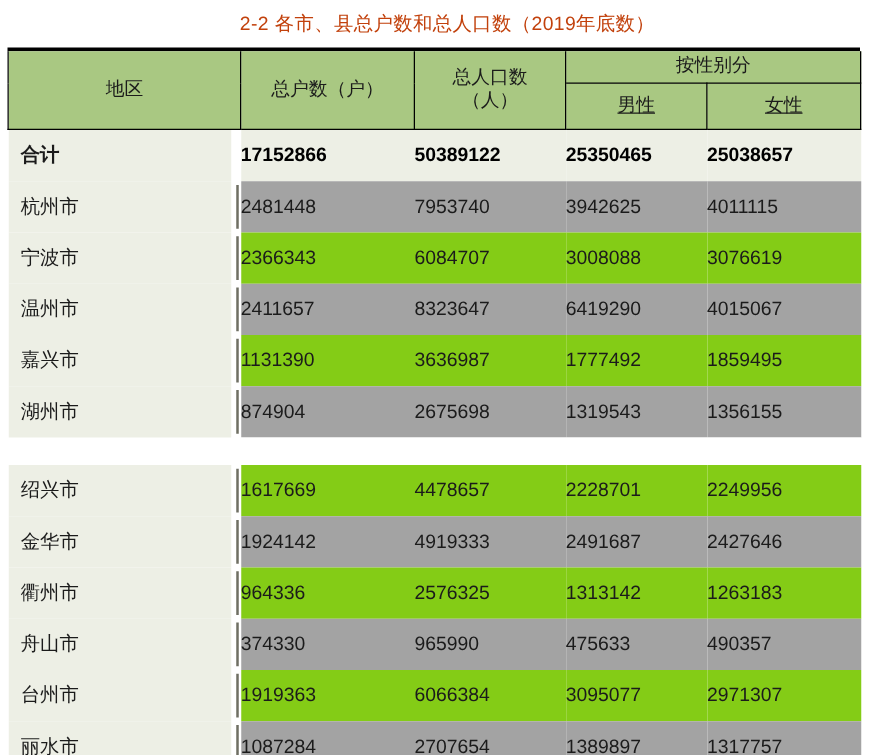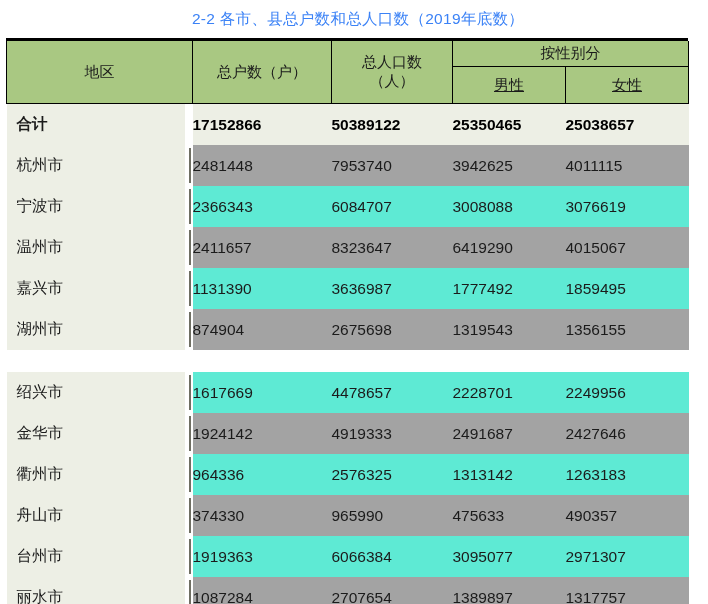--- a/index.html
+++ b/index.html
@@ -21,21 +21,21 @@
   .title-bar {
     height: 38px;
     display: flex;
     align-items: center;
     justify-content: center;
     padding-left: 8px;
   }
   .title-text {
     font-size: 15.5px;
     letter-spacing: 0.3px;
-    color: #3b82f6;
+    color: #c2410c;
     white-space: nowrap;
   }
 
   
   .table-wrap {
     position: relative;
     margin: 0 20px 0 6px;
     border-top: 3px solid #000000;
   }
 
@@ -117,21 +117,21 @@
     text-align: left;
     padding-right: 16px;
     color: #1b1b1b;
     background: #fbfcf9;
   }
 
   tr.total td { font-weight: bold; }
   tr.total td.region .band { background: #edefe5; }
   tr.total td.num { background: #edefe5; font-weight: bold; color: #000; }
 
-  tr.tinted td.num { background: #5eead4; }
+  tr.tinted td.num { background: #84cc16; }
   tr.plain  td.num { background: #a3a3a3; }
 </style>
 </head>
 <body>
 
 <div class="title-bar">
   <div class="title-text">2-2 各市、县总户数和总人口数（2019年底数）</div>
 </div>
 
 <div class="table-wrap">

